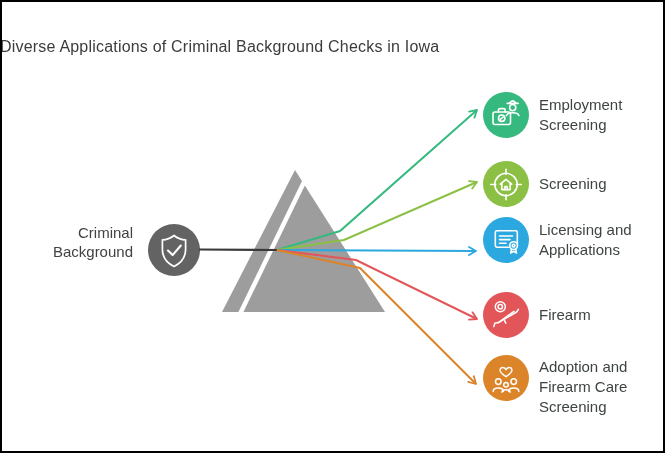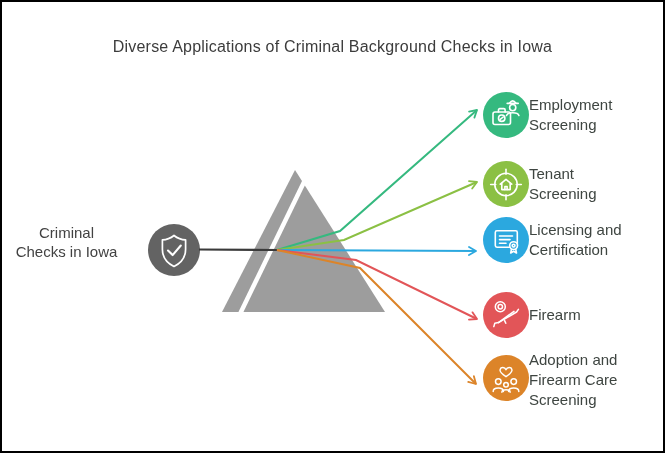--- a/index.html
+++ b/index.html
@@ -6,56 +6,56 @@
   .canvas{
     position:relative;
     width:665px;height:453px;
     background:#ffffff;
     font-family:"Liberation Sans","DejaVu Sans",sans-serif;
     overflow:hidden;
   }
   .frame{position:absolute;inset:0;border:2px solid #000;pointer-events:none;z-index:50;}
   .title{
     position:absolute;top:38px;left:0;width:100%;
-    text-align:center;font-size:16px;color:#3c3c3c;letter-spacing:.2px;
+    text-align:left;font-size:16px;color:#3c3c3c;letter-spacing:.2px;
   }
   .source-label{
     position:absolute;left:0;top:223px;width:133px;
-    text-align:center;font-size:15px;line-height:19px;color:#424242;
+    text-align:right;font-size:15px;line-height:19px;color:#424242;
   }
   .source-badge{
     position:absolute;left:148px;top:224px;width:52px;height:52px;
     border-radius:50%;display:flex;align-items:center;justify-content:center;
   }
   .diagram-svg{position:absolute;left:0;top:0;}
   .item{
     position:absolute;left:483px;height:46px;
     display:flex;align-items:center;
   }
   .item-badge{
     width:46px;height:46px;border-radius:50%;flex:0 0 46px;
     display:flex;align-items:center;justify-content:center;
   }
   .item-label{
-    font-size:15px;line-height:20px;color:#3e4541;white-space:nowrap;
+    margin-left:10px;font-size:15px;line-height:20px;color:#3e4541;white-space:nowrap;
   }
   .offset-down{position:relative;top:9px;}
-  .it-0{top:92px;} .it-1{top:161px;} .it-2{top:217px;} .it-3{top:292px;} .it-4{top:355px;align-items:flex-end;}
+  .it-0{top:92px;} .it-1{top:161px;} .it-2{top:217px;} .it-3{top:292px;} .it-4{top:355px;}
 </style>
 </head>
 <body>
 
 <div class="canvas">
   <div class="frame"></div>
 
   <div class="title">Diverse Applications of Criminal Background Checks in Iowa</div>
 
   <div class="source-label">
     <div>Criminal</div>
-    <div>Checks in Iowa</div>
+    <div>Background</div>
   </div>
   <div class="source-badge" style="background-color: rgb(99, 99, 99);">
     <svg width="38" height="38" viewBox="0 0 38 38">
       <path d="M19,4.5 c3.6,2.9 7.6,4.3 11.6,4.4 l0,9.3 c0,8.6 -4.9,14 -11.6,17.3 c-6.7,-3.3 -11.6,-8.7 -11.6,-17.3 l0,-9.3 c4,-0.1 8,-1.5 11.6,-4.4 z" fill="none" stroke="#ffffff" stroke-width="1.7" stroke-linejoin="round"></path>
       <path d="M13,19.5 l4.6,4.6 l8.2,-9.6" fill="none" stroke="#ffffff" stroke-width="2.1" stroke-linecap="round" stroke-linejoin="round"></path>
     </svg>
   </div>
 
   <svg class="diagram-svg" width="665" height="453" viewBox="0 0 665 453">
     <defs>
@@ -118,42 +118,41 @@
           <line x1="23" y1="33.8" x2="23" y2="38.8"></line>
           <line x1="7.7" y1="23.5" x2="12.7" y2="23.5"></line>
           <line x1="33.3" y1="23.5" x2="38.3" y2="23.5"></line>
           <path d="M17.3,23.2 L23,18.4 L28.7,23.2"></path>
           <path d="M18.8,22.4 V28.6 h8.4 V22.4"></path>
           <path d="M21.9,28.6 v-3.1 h2.2 v3.1"></path>
         </g>
       </svg>
     </div>
     <div class="item-label">
-      <div>Tenant</div>
       <div>Screening</div>
     </div>
   </div>
 
   <div class="item it-2">
     <div class="item-badge" style="background-color: rgb(43, 168, 223);">
       <svg width="46" height="46" viewBox="0 0 46 46">
         <g fill="none" stroke="#ffffff" stroke-width="1.6" stroke-linecap="round" stroke-linejoin="round">
           <rect x="12.3" y="13.8" width="22" height="16.4" rx="1.6"></rect>
           <line x1="16.5" y1="19" x2="29.5" y2="19"></line>
           <line x1="16.5" y1="22.6" x2="27" y2="22.6"></line>
           <line x1="16.5" y1="26.2" x2="23" y2="26.2"></line>
           <path d="M28.6,31.6 L27.7,36 L30.6,34.3 L33.5,36 L32.6,31.6" fill="#2BA8DF"></path>
           <circle cx="30.6" cy="28.6" r="3.9" fill="#2BA8DF"></circle>
           <circle cx="30.6" cy="28.6" r="1.4"></circle>
         </g>
       </svg>
     </div>
     <div class="item-label">
       <div>Licensing and</div>
-      <div>Certification</div>
+      <div>Applications</div>
     </div>
   </div>
 
   <div class="item it-3">
     <div class="item-badge" style="background-color: rgb(226, 85, 88);">
       <svg width="46" height="46" viewBox="0 0 46 46">
         <g fill="none" stroke="#ffffff" stroke-width="1.5" stroke-linecap="round" stroke-linejoin="round">
           <circle cx="17.3" cy="14.8" r="5"></circle>
           <circle cx="17.3" cy="14.8" r="2.2"></circle>
           <path d="M10.8,34.6 l1,-3.4 l3.6,-0.6 L33.6,20 l1.8,-2.6"></path>

